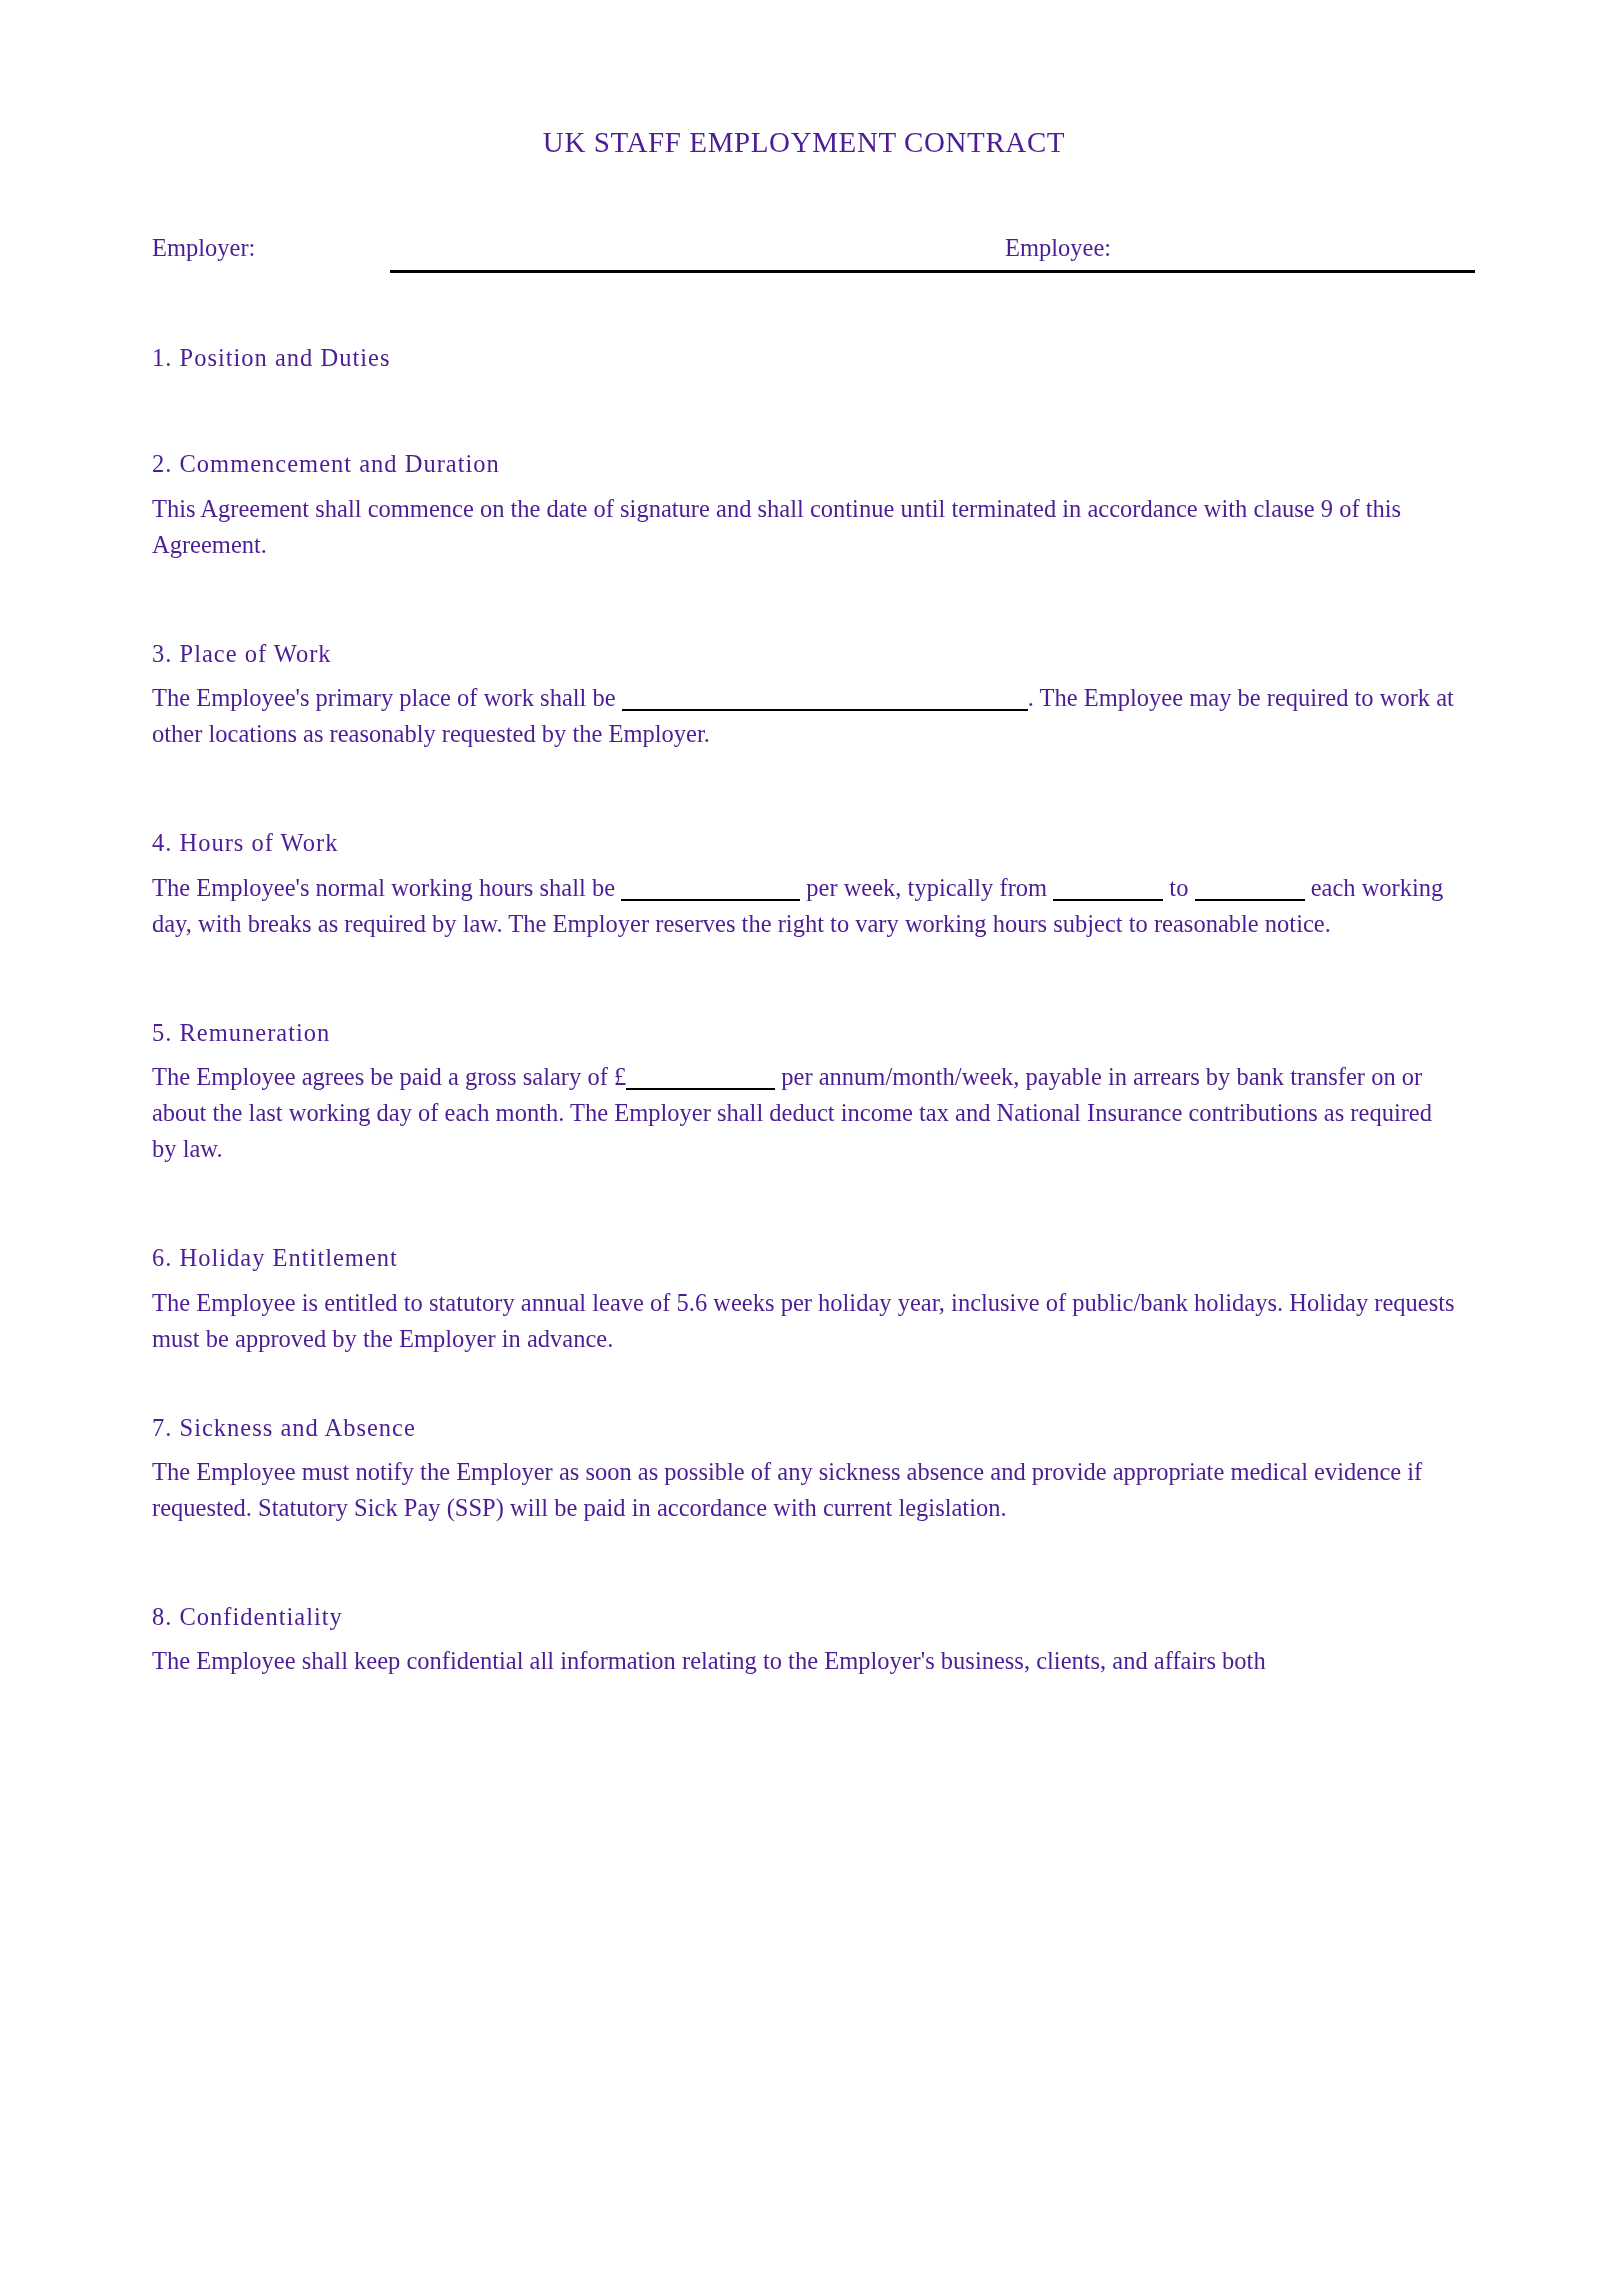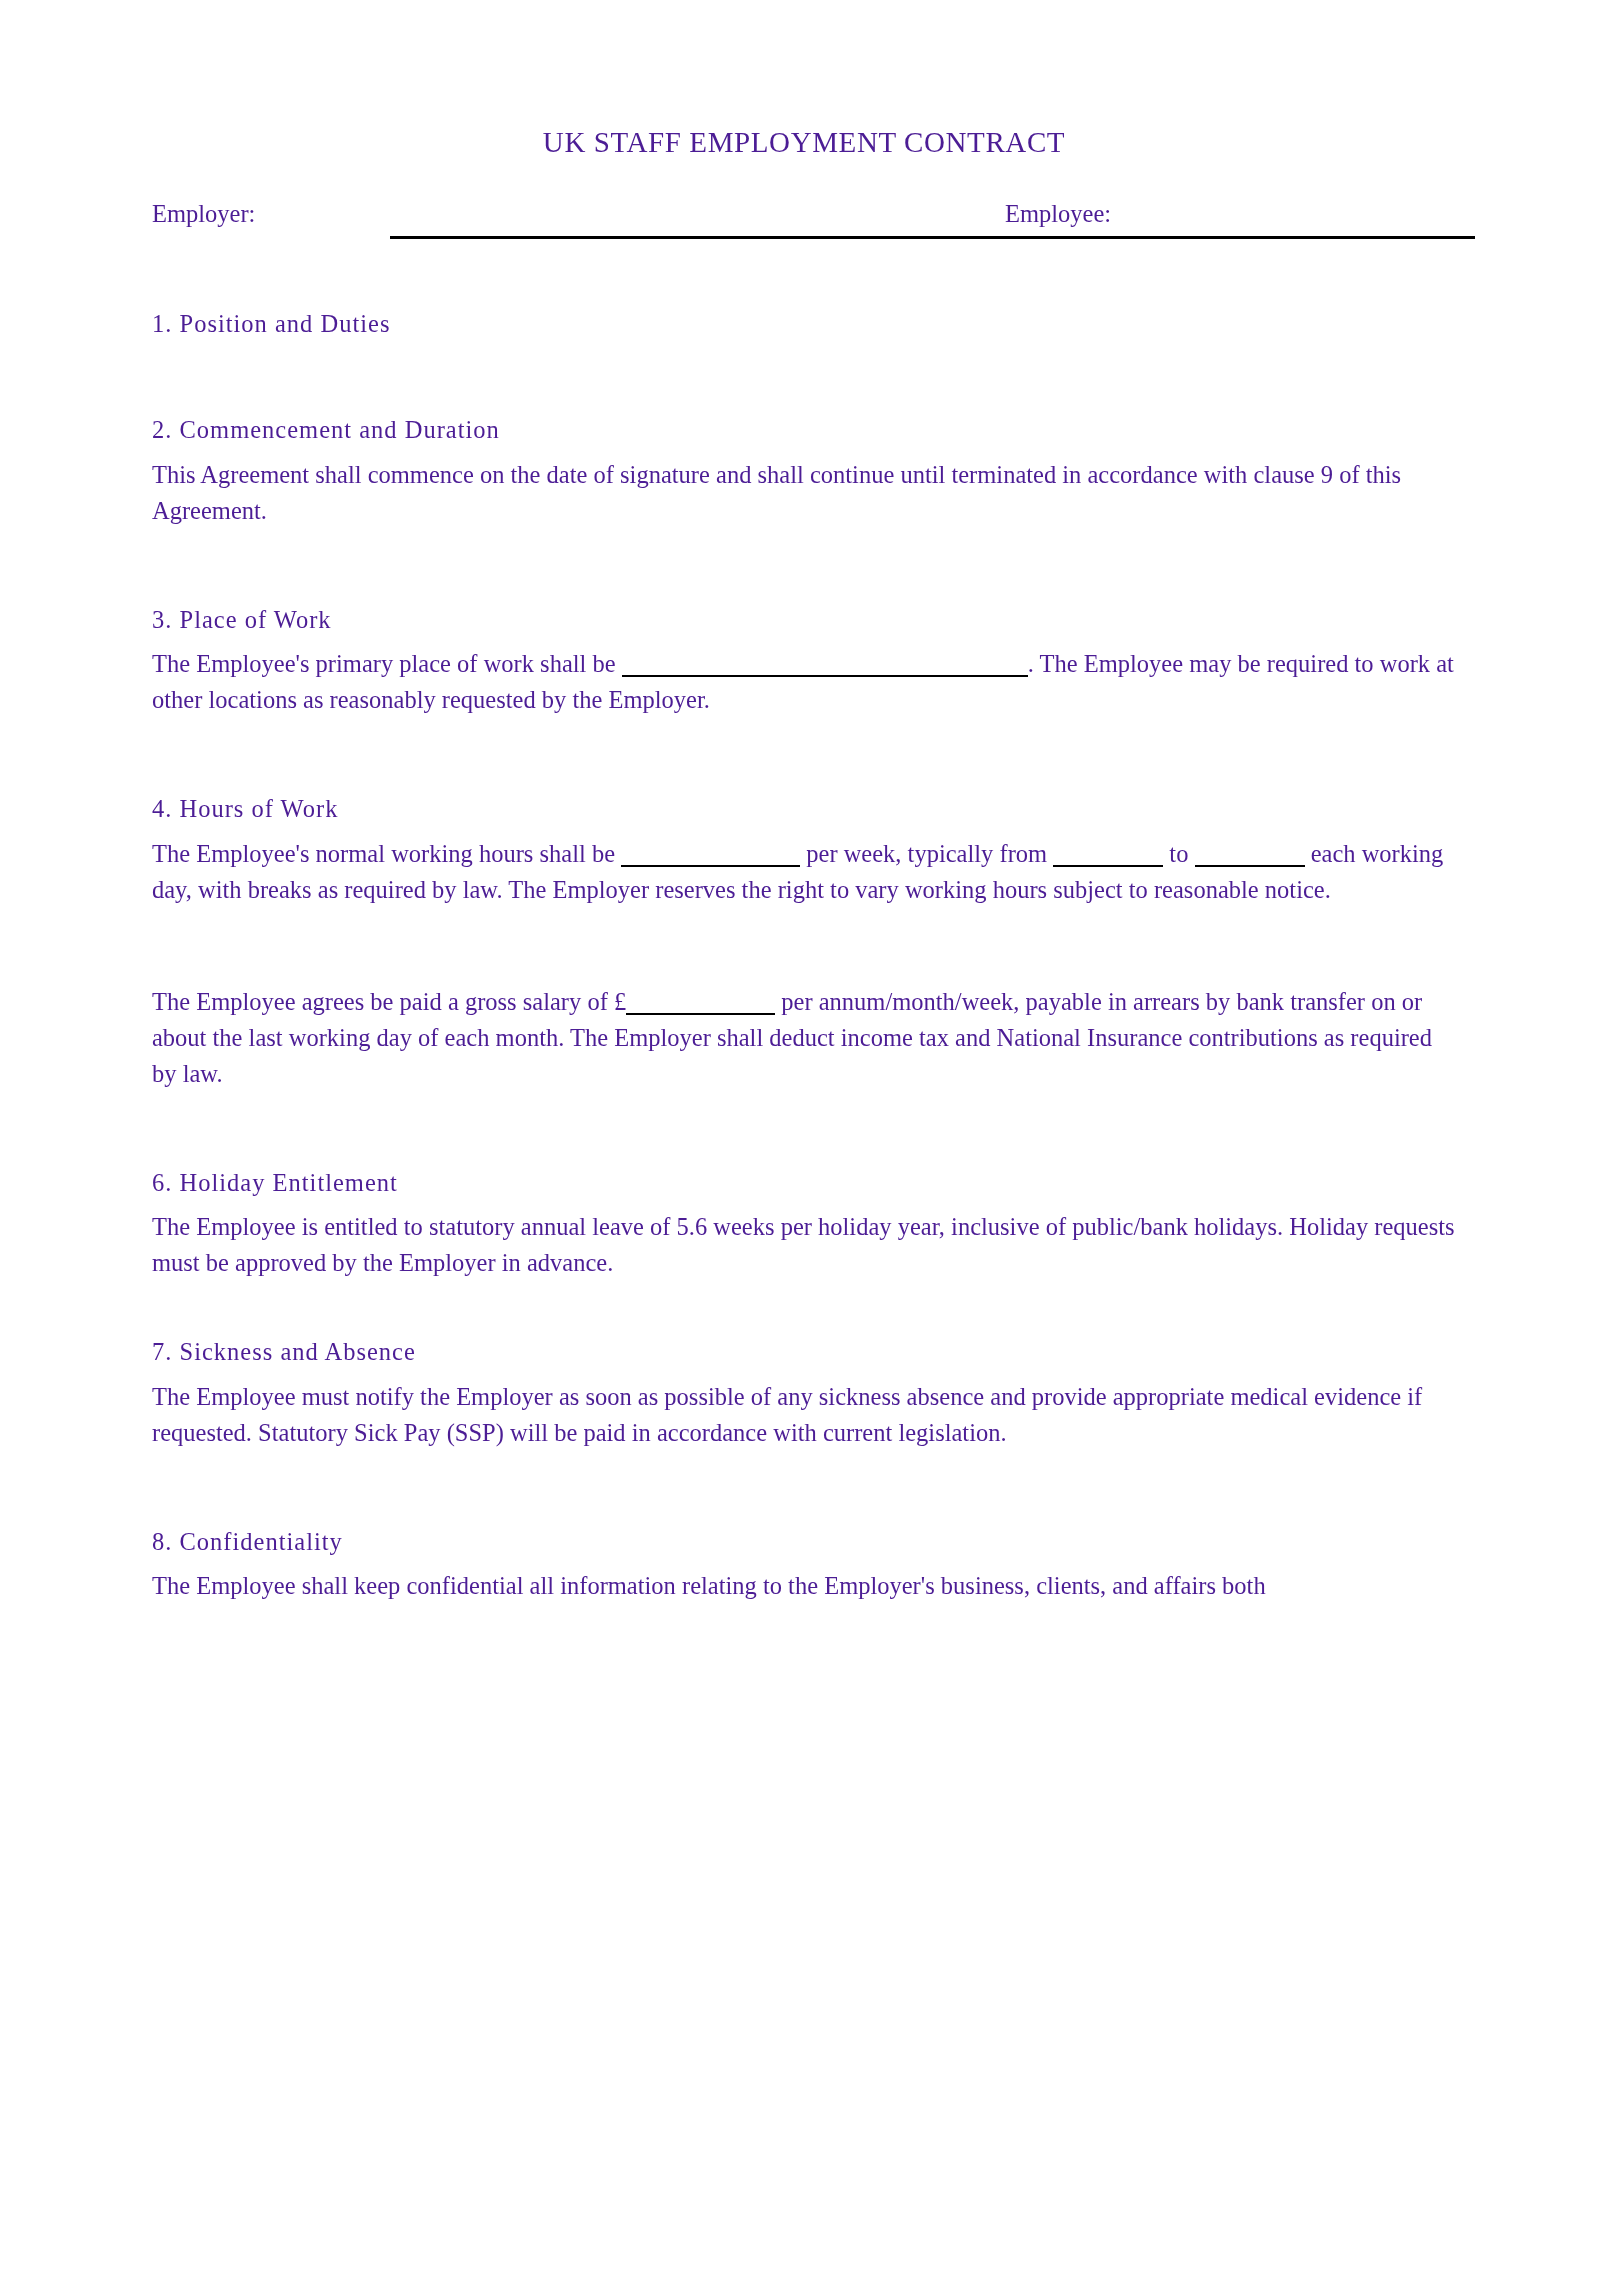--- a/index.html
+++ b/index.html
@@ -34,21 +34,21 @@
     margin: 0;
     padding-top: 125px;
     font-weight: normal;
     width: 1304px;
   }
 
   
   .parties {
     position: relative;
     height: 57px;
-    margin-top: 39px;
+    margin-top: 73px;
   }
   .party-label {
     position: absolute;
     font-size: 24.5px;
     line-height: 1.2;
     top: 0;
     white-space: nowrap;
   }
   .party-employer { left: 0px; }
   .party-employee { left: 853px; }
@@ -124,20 +124,21 @@
       <h2 class="section-heading">3. Place of Work</h2>
       <p class="section-body"><span>The Employee's primary place of work shall be </span><span class="blank blank-xl"></span><span>. The Employee may be required to work at other locations as reasonably requested by the Employer.</span></p>
     </div>
 
     <div class="section" style="margin-top:76px;">
       <h2 class="section-heading">4. Hours of Work</h2>
       <p class="section-body"><span>The Employee's normal working hours shall be </span><span class="blank blank-md"></span><span> per week, typically from </span><span class="blank blank-xs"></span><span> to </span><span class="blank blank-xs"></span><span> each working day, with breaks as required by law. The Employer reserves the right to vary working hours subject to reasonable notice.</span></p>
     </div>
 
     <div class="section" style="margin-top:76px;">
+      <h2 class="section-heading">5. Remuneration</h2>
       <p class="section-body"><span>The Employee agrees be paid a gross salary of £</span><span class="blank blank-sm"></span><span> per annum/month/week, payable in arrears by bank transfer on or about the last working day of each month. The Employer shall deduct income tax and National Insurance contributions as required by law.</span></p>
     </div>
 
     <div class="section" style="margin-top:76px;">
       <h2 class="section-heading">6. Holiday Entitlement</h2>
       <p class="section-body"><span>The Employee is entitled to statutory annual leave of 5.6 weeks per holiday year, inclusive of public/bank holidays. Holiday requests must be approved by the Employer in advance.</span></p>
     </div>
 
     <div class="section" style="margin-top:56px;">
       <h2 class="section-heading">7. Sickness and Absence</h2>

